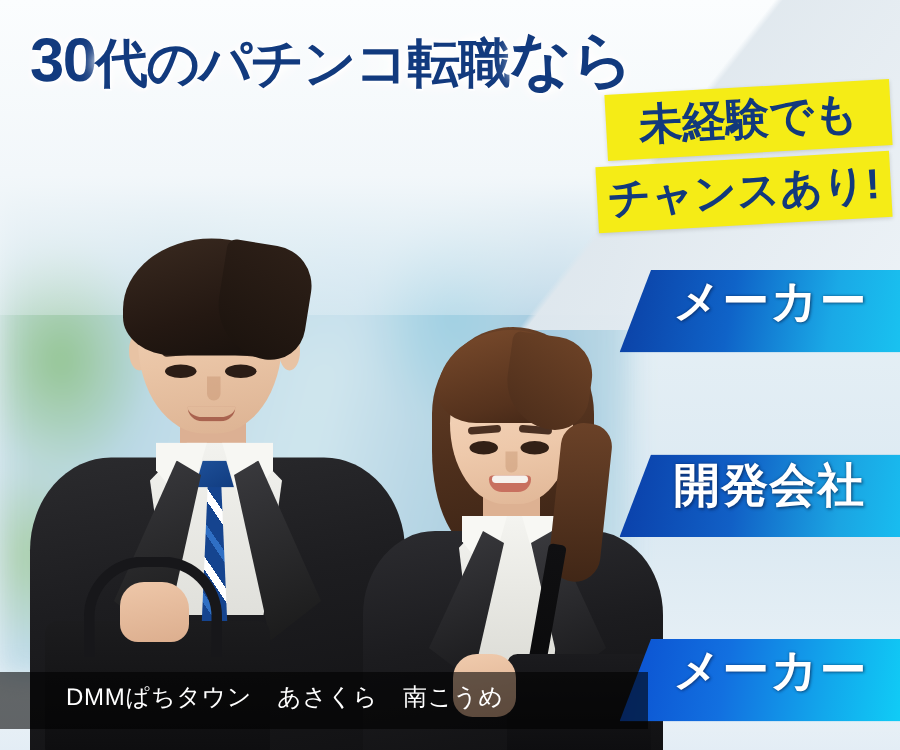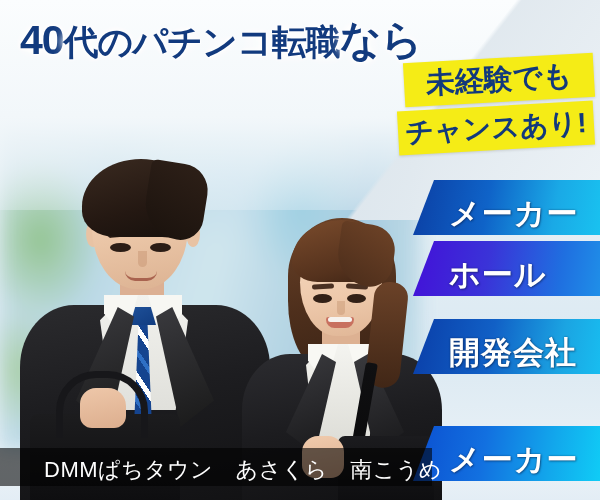--- a/index.html
+++ b/index.html
@@ -293,48 +293,48 @@
     left: 398px; top: 106px; width: 196px; height: 44px;
     font-size: 28px;
     transform: rotate(-3.2deg);
   }
 
   
   .tag {
     position: absolute;
     left: 413px; width: 187px; height: 55px;
     clip-path: polygon(21px 0, 100% 0, 100% 100%, 0 100%);
-    display: flex; align-items: flex-end;
+    display: flex; align-items: flex-start;
     box-shadow: 0 1px 4px rgba(0,0,0,0.22);
   }
   .tag-label {
     color: #ffffff;
     font-weight: 700;
     font-size: 31px;
     letter-spacing: 1px;
     margin-left: 36px;
     text-shadow:
       0 0 2px rgba(10,30,70,0.55),
       1px 1px 2px rgba(10,30,70,0.45);
     white-space: nowrap;
   }
   .tag-1 { top: 180px; background: linear-gradient(100deg, #0b3fa4 0%, #0f63c8 40%, #1aa9e6 75%, #19c2f0 100%); }
   .tag-2 { top: 241px; background: linear-gradient(100deg, #4310d8 0%, #3a33d8 40%, #1f6fe0 78%, #1f8fe8 100%); }
-  .tag-3 { top: 303px; background: linear-gradient(100deg, #0a3ea8 0%, #1160c6 42%, #1ba4e2 78%, #18bdf0 100%); margin-top: 16px; }
+  .tag-3 { top: 303px; background: linear-gradient(100deg, #0a3ea8 0%, #1160c6 42%, #1ba4e2 78%, #18bdf0 100%); }
   .tag-4 { top: 364px; background: linear-gradient(100deg, #6b13e2 0%, #4a2ae0 38%, #2360dd 78%, #1f7fe4 100%); }
   .tag-5 { top: 426px; background: linear-gradient(100deg, #0b4fd0 0%, #1270e0 38%, #12a8ec 74%, #10ccf6 100%); }
 
   
   .caption-bar {
     position: absolute; left: 0; top: 448px; width: 432px; height: 38px;
     background: rgba(0,0,0,0.58);
   }
   .caption-text {
     position: absolute; left: 44px; top: 455px;
-    color: #ffffff; font-size: 22px; font-weight: 400;
+    color: #ffffff; font-size: 16px; font-weight: 400;
     letter-spacing: 0.5px; white-space: nowrap;
   }
 </style>
 </head>
 <body>
 
 <div class="banner">
 
   <div class="bg-base"></div>
   <div class="bg-blur-city"></div>
@@ -390,36 +390,33 @@
       <div class="hair-top"></div>
       <div class="bang"></div>
       <div class="pony"></div>
       <div class="strap"></div>
       <div class="bag"></div>
       <div class="hand"></div>
     </div>
 
   </div>
 
-  <div class="headline-l1"><span>40</span><span class="small">代のパチンコ転職</span><span>なら</span></div>
+  <div class="headline-l1"><span>30</span><span class="small">代のパチンコ転職</span><span>なら</span></div>
 
 
   <div class="badge badge-1">
       <span>未経験でも</span>
     </div>
   <div class="badge badge-2">
       <span>チャンスあり!</span>
     </div>
 
   <div class="tag tag-1">
       <span class="tag-label">メーカー</span>
     </div>
-  <div class="tag tag-2">
-      <span class="tag-label">ホール</span>
-    </div>
   <div class="tag tag-3">
       <span class="tag-label">開発会社</span>
     </div>
   <div class="tag tag-5">
       <span class="tag-label">メーカー</span>
     </div>
 
   <div class="caption-bar"></div>
   <div class="caption-text">DMMぱちタウン　あさくら　南こうめ</div>
 

